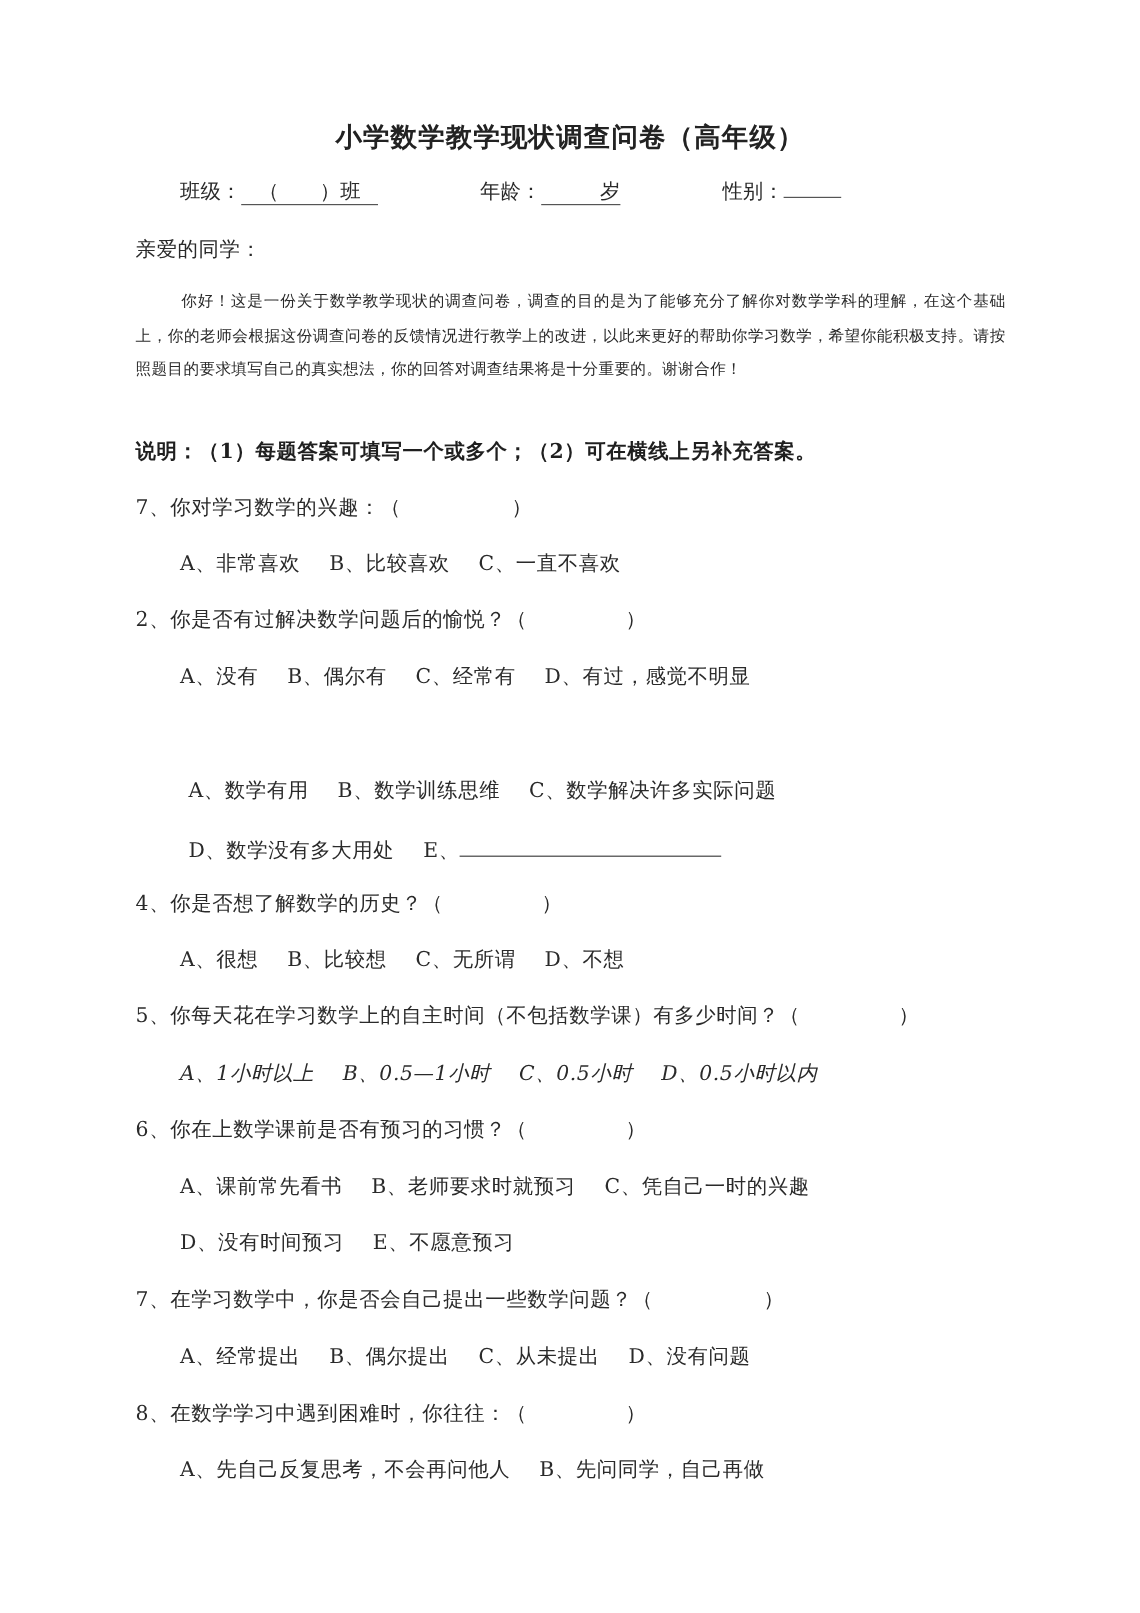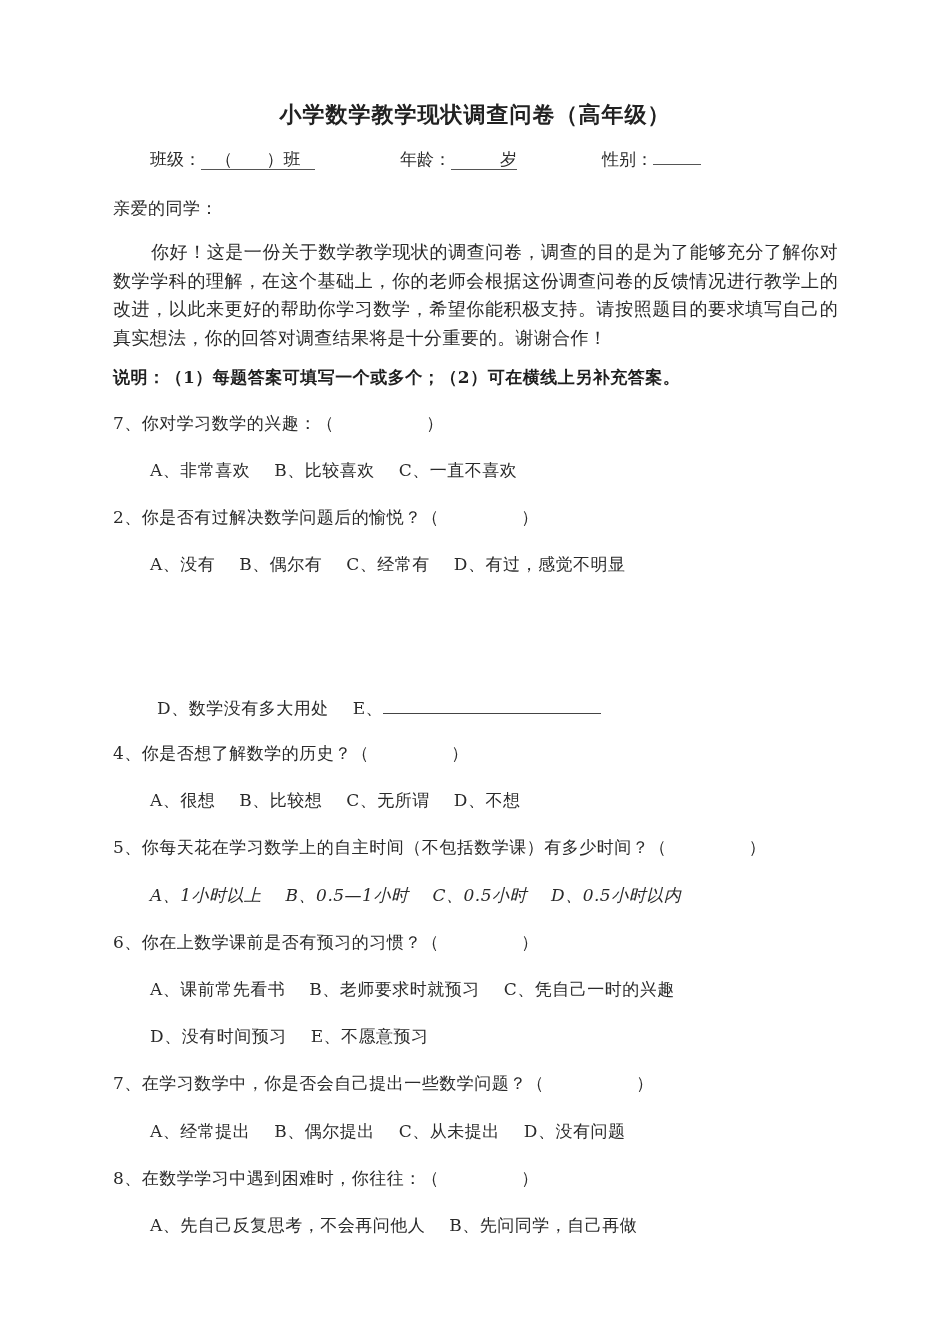--- a/index.html
+++ b/index.html
@@ -15,21 +15,21 @@
     }
     .title {
       position: absolute; left: 0; width: 950px; top: 100px; text-align: center;
       font-size: 22px; font-weight: bold; letter-spacing: 1px; color: #222;
     }
     .info-row { position: absolute; top: 148px; left: 150px; font-size: 17px; white-space: nowrap; }
     .info-item { position: absolute; top: 0; white-space: nowrap; }
     .blank { display: inline-block; border-bottom: 1px solid #555; text-align: center; line-height: 20px; }
     .para {
       position: absolute; left: 113px; width: 725px; top: 238px;
-      font-size: 18px; line-height: 28.5px; text-align: justify; letter-spacing: 0.3px;
+      font-size: 13px; line-height: 28.5px; text-align: justify; letter-spacing: 0.3px;
       text-indent: 38px;
     }
     .note { font-weight: bold; color: #1f1f1f; }
     .opt { margin-right: 24px; text-align: right; }
     .paren-gap { display: inline-block; }
     .answer-line { display: inline-block; width: 218px; border-bottom: 1.5px solid #444; height: 18px; vertical-align: baseline; }
   </style>
 </head>
 <body>
 
@@ -62,20 +62,23 @@
     <span class="opt">A、非常喜欢</span><span class="opt">B、比较喜欢</span><span class="opt">C、一直不喜欢</span>
   </div>
 
   <div class="line" style="top:506px;">
     <span>2、你是否有过解决数学问题后的愉悦？（</span><span class="paren-gap" style="width:82px;"></span><span>）</span>
   </div>
   <div class="line" style="top:553px; left:150px;">
     <span class="opt">A、没有</span><span class="opt">B、偶尔有</span><span class="opt">C、经常有</span><span class="opt">D、有过，感觉不明显</span>
   </div>
 
+  <div class="line" style="top:648px; left:157px;">
+    <span class="opt">A、数学有用</span><span class="opt">B、数学训练思维</span><span class="opt">C、数学解决许多实际问题</span>
+  </div>
   <div class="line" style="top:695px; left:157px;">
     <span class="opt">D、数学没有多大用处</span><span>E、</span><span class="answer-line"></span>
   </div>
 
   <div class="line" style="top:742px;">
     <span>4、你是否想了解数学的历史？（</span><span class="paren-gap" style="width:82px;"></span><span>）</span>
   </div>
   <div class="line" style="top:789px; left:150px;">
     <span class="opt">A、很想</span><span class="opt">B、比较想</span><span class="opt">C、无所谓</span><span class="opt">D、不想</span>
   </div>

